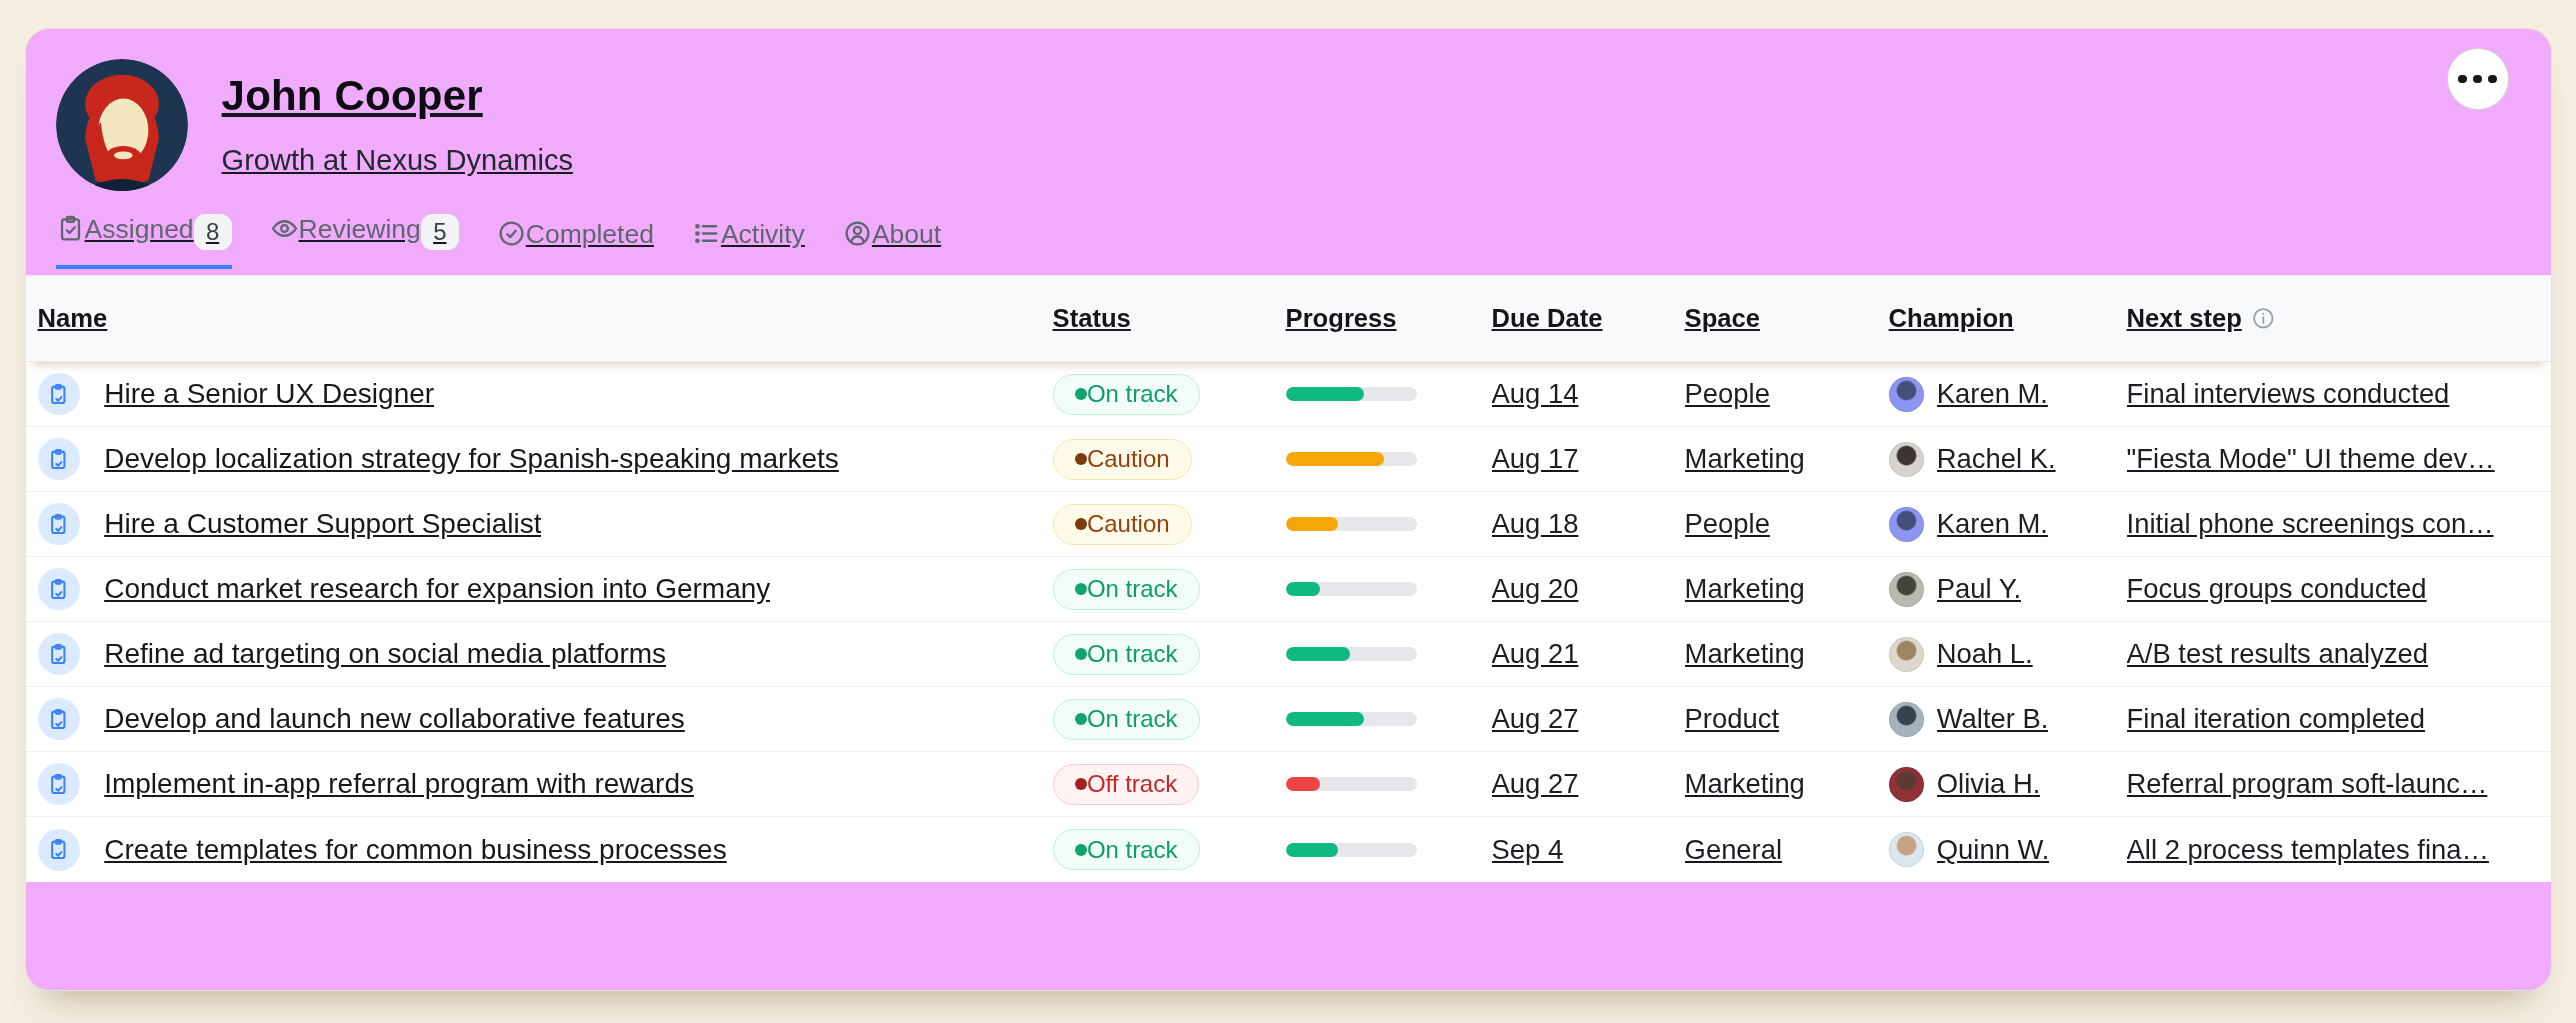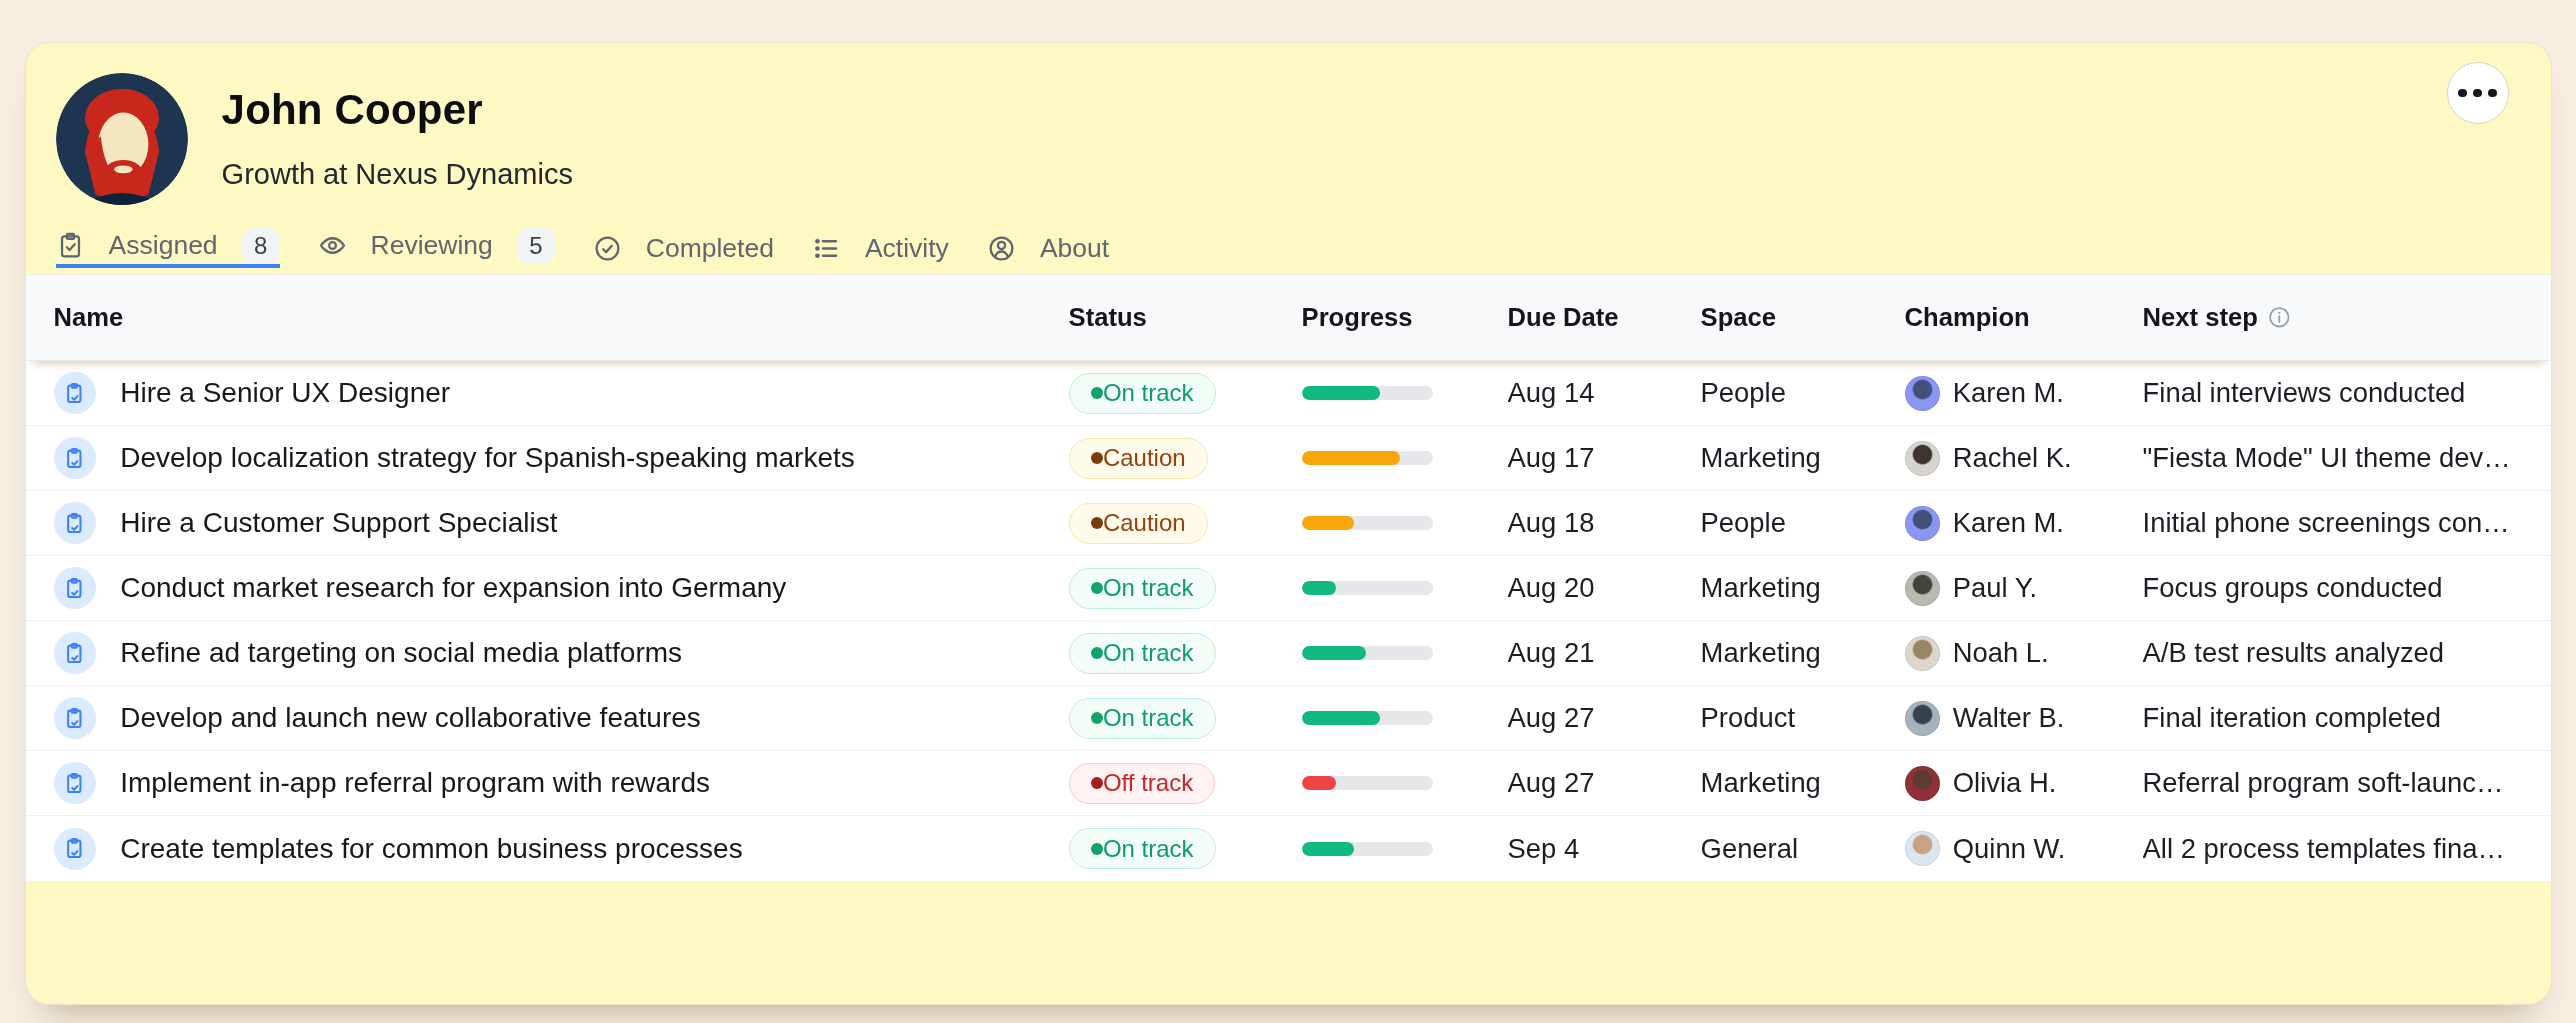--- a/index.html
+++ b/index.html
@@ -4,45 +4,46 @@
 <style>
   * { margin:0; padding:0; box-sizing:border-box; }
   html,body { width:2576px; height:1024px; }
   body {
     background:#f5eee1;
     font-family:"Liberation Sans", sans-serif;
     color:#15181e;
     overflow:hidden;
   }
   .card {
-    position:absolute; left:24.6px; top:42px; width:2527px; height:963px;
-    background:#fef9c3; border:0.9px solid #e9e3d4; border-radius:24.6px;
+    position:absolute; left:24.6px; top:28px; width:2527px; height:963px;
+    background:#f0abfc; border:0.9px solid #e9e3d4; border-radius:24.6px;
     box-shadow:0 24.6px 34px -21px rgba(110,90,50,.45);
     overflow:hidden;
+    text-decoration:underline;
   }
   
   .card-header { display:flex; align-items:flex-start; gap:34px; padding:30px 28px 0 30px; position:relative; }
   .profile-avatar { width:132px; height:132px; border-radius:50%; overflow:hidden; flex:0 0 auto; }
   .profile-avatar svg { width:100%; height:100%; display:block; }
   .header-text { padding-top:13.2px; }
   .profile-name { font-size:42px; font-weight:700; color:#0c0e12; letter-spacing:0.2px; }
   .profile-subtitle { font-size:29px; color:#23272e; margin-top:24px; }
   .menu-button {
     position:absolute; right:42px; top:19px; width:62px; height:62px; border-radius:50%;
     border:1.9px solid #d9d3c5; background:#fff; display:flex; align-items:center; justify-content:center;
     cursor:pointer; gap:6.6px;
   }
   .menu-button i { width:8.5px; height:8.5px; border-radius:50%; background:#15181e; display:block; }
   
   .tabs { display:flex; align-items:flex-end; gap:38px; padding:23px 28px 0 30px; }
-  .tab { display:flex; align-items:center; gap:24px; border-bottom:4.7px solid transparent; color:#60666f; font-size:26.5px; cursor:pointer; }
+  .tab { display:flex; gap:0; padding-bottom:15px; border-bottom:4.7px solid transparent; color:#60666f; font-size:26.5px; cursor:pointer; }
   .tab svg { width:29px; height:29px; stroke:currentColor; fill:none; stroke-width:1.9; stroke-linecap:round; stroke-linejoin:round; }
   .tab-count { background:#f2f3f5; color:#3a4048; border-radius:11.4px; padding:3.8px 12.3px; font-size:24px; font-weight:400; }
   
-  .grid-row { display:grid; grid-template-columns:1015px 233px 206px 193px 204px 238px minmax(0,1fr); align-items:center; padding:0 28px; }
+  .grid-row { display:grid; grid-template-columns:1015px 233px 206px 193px 204px 238px minmax(0,1fr); align-items:center; padding:0 12px; }
   .table-header {
     height:87px; margin-top:6.6px; background:#f8f9fa;
     border-top:0.9px solid #eeeeee; border-bottom:0.9px solid #e8e9eb;
     box-shadow:0 8.5px 9.5px -6.6px rgba(150,122,62,.4);
     position:relative; z-index:2;
     font-size:25.6px; font-weight:700; color:#14161a;
   }
   .col-header { display:flex; align-items:center; gap:9.5px; }
   .info-icon svg { width:24.6px; height:24.6px; stroke:#9aa0a8; fill:none; stroke-width:1.8; stroke-linecap:round; display:block; cursor:pointer; }
   .table-body .row { height:65px; border-bottom:0.9px solid #efeff0; cursor:pointer; background:#fff; }

